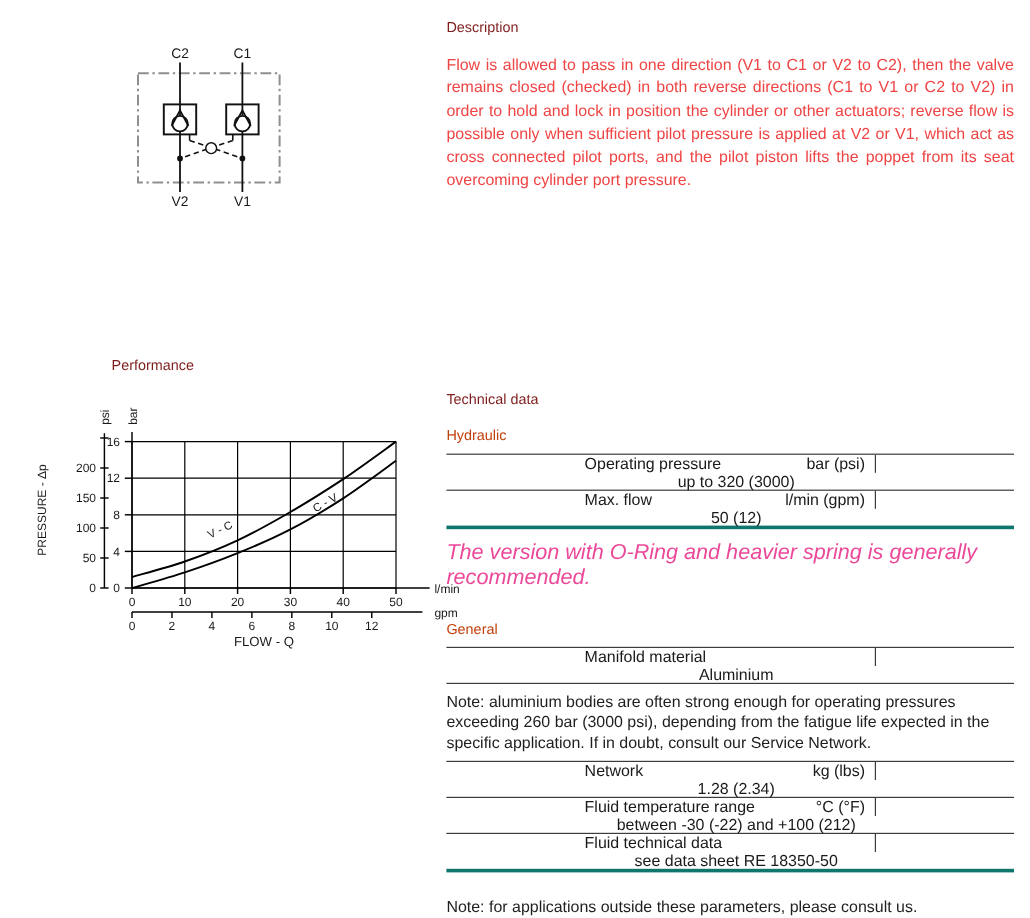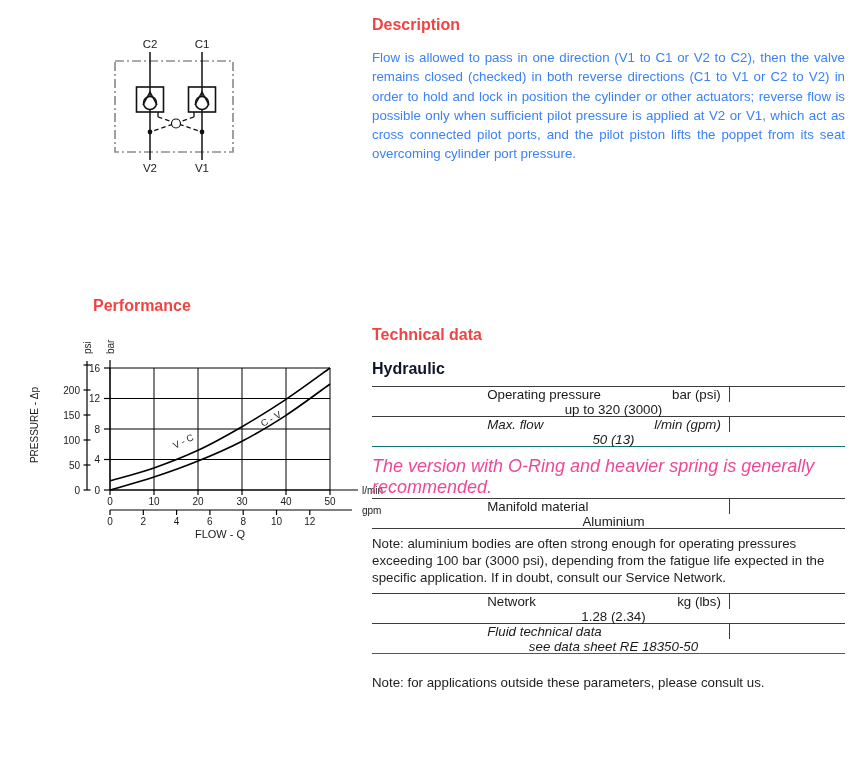--- a/index.html
+++ b/index.html
@@ -1,25 +1,25 @@
 <!DOCTYPE html>
 <html><head>
 <meta charset="utf-8">
 <style>
   html,body{margin:0;padding:0;background:#fff;}
   .page{position:relative;width:858px;height:765px;background:#fff;overflow:hidden;
         font-family:"Liberation Sans",sans-serif;color:#1a1a1a;}
   .abs{position:absolute;}
-  h1.sec{font-size:16px;font-weight:bold;margin:0 0 14px 0;color:#ef4444;}
-  h2.sub{font-size:16px;font-weight:bold;margin:16px 0 8px 0;color:#0f172a;}
-  .desc-body{font-size:13.3px;line-height:19.3px;text-align:justify;margin:0;color:#3b82f6;}
+  h1.sec{font-size:12px;font-weight:normal;margin:0 0 14px 0;color:#7f1d1d;}
+  h2.sub{font-size:12px;font-weight:normal;margin:16px 0 8px 0;color:#c2410c;}
+  .desc-body{font-size:13.3px;line-height:19.3px;text-align:justify;margin:0;color:#ef4444;}
   
   .ttable{width:100%;}
   .trow{display:flex;align-items:center;border-top:1px solid #3c3c3c;height:29px;font-size:13.3px;flex-direction:column;}
-  .trow.last{border-bottom:1px solid #0f766e;font-style:italic;}
+  .trow.last{border-bottom:3px solid #0f766e;}
   .tleft{width:51.3%;height:100%;display:flex;align-items:center;justify-content:space-between;
          border-right:1px solid #3c3c3c;padding-right:8px;box-sizing:border-box;}
   .tval{padding-left:10px;}
   .tnote{font-size:13.3px;line-height:17px;padding:6px 0 7px 0;border-top:1px solid #3c3c3c;color:#1f1f1f;}
   .after-note{font-size:18px;margin:9px 0 0 0;color:#ec4899;font-style:italic;}
   .footnote{font-size:13.3px;margin:21px 0 0 0;color:#1f1f1f;}
   .footnote b{font-weight:normal;}
   svg text{font-family:"Liberation Sans",sans-serif;fill:#1a1a1a;}
 </style>
 </head>
@@ -166,41 +166,49 @@
           <span>Operating pressure</span>
           <span>bar (psi)</span>
         </div>
         <div class="tval">up to 320 (3000)</div>
       </div>
       <div class="trow last">
         <div class="tleft">
           <span>Max. flow</span>
           <span>l/min (gpm)</span>
         </div>
-        <div class="tval">50 (13)</div>
+        <div class="tval">50 (12)</div>
       </div>
     </div>
     <p class="after-note">The version with O-Ring and heavier spring is generally recommended.</p>
 
+    <h2 class="sub" style="margin-top:25px;">General</h2>
     <div class="ttable">
       <div class="trow">
         <div class="tleft">
           <span>Manifold material</span>
           <span></span>
         </div>
         <div class="tval">Aluminium</div>
       </div>
-      <div class="tnote">Note: aluminium bodies are often strong enough for operating pressures exceeding 100 bar  (3000 psi), depending from the fatigue life expected in the specific application. If in doubt, consult our Service Network.</div>
+      <div class="tnote">Note: aluminium bodies are often strong enough for operating pressures exceeding 260 bar  (3000 psi), depending from the fatigue life expected in the specific application. If in doubt, consult our Service Network.</div>
       <div class="trow">
         <div class="tleft">
           <span>Network</span>
           <span>kg (lbs)</span>
         </div>
         <div class="tval">1.28 (2.34)</div>
       </div>
+      <div class="trow">
+        <div class="tleft">
+          <span>Fluid temperature range</span>
+          <span>°C (°F)</span>
+        </div>
+        <div class="tval">between -30 (-22) and +100 (212)</div>
+      </div>
       <div class="trow last">
         <div class="tleft">
           <span>Fluid technical data</span>
           <span></span>
         </div>
         <div class="tval">see data sheet RE 18350-50</div>
       </div>
     </div>
 
     <p class="footnote"><b>Note:</b><span> for applications outside these parameters, please consult us.</span></p>

